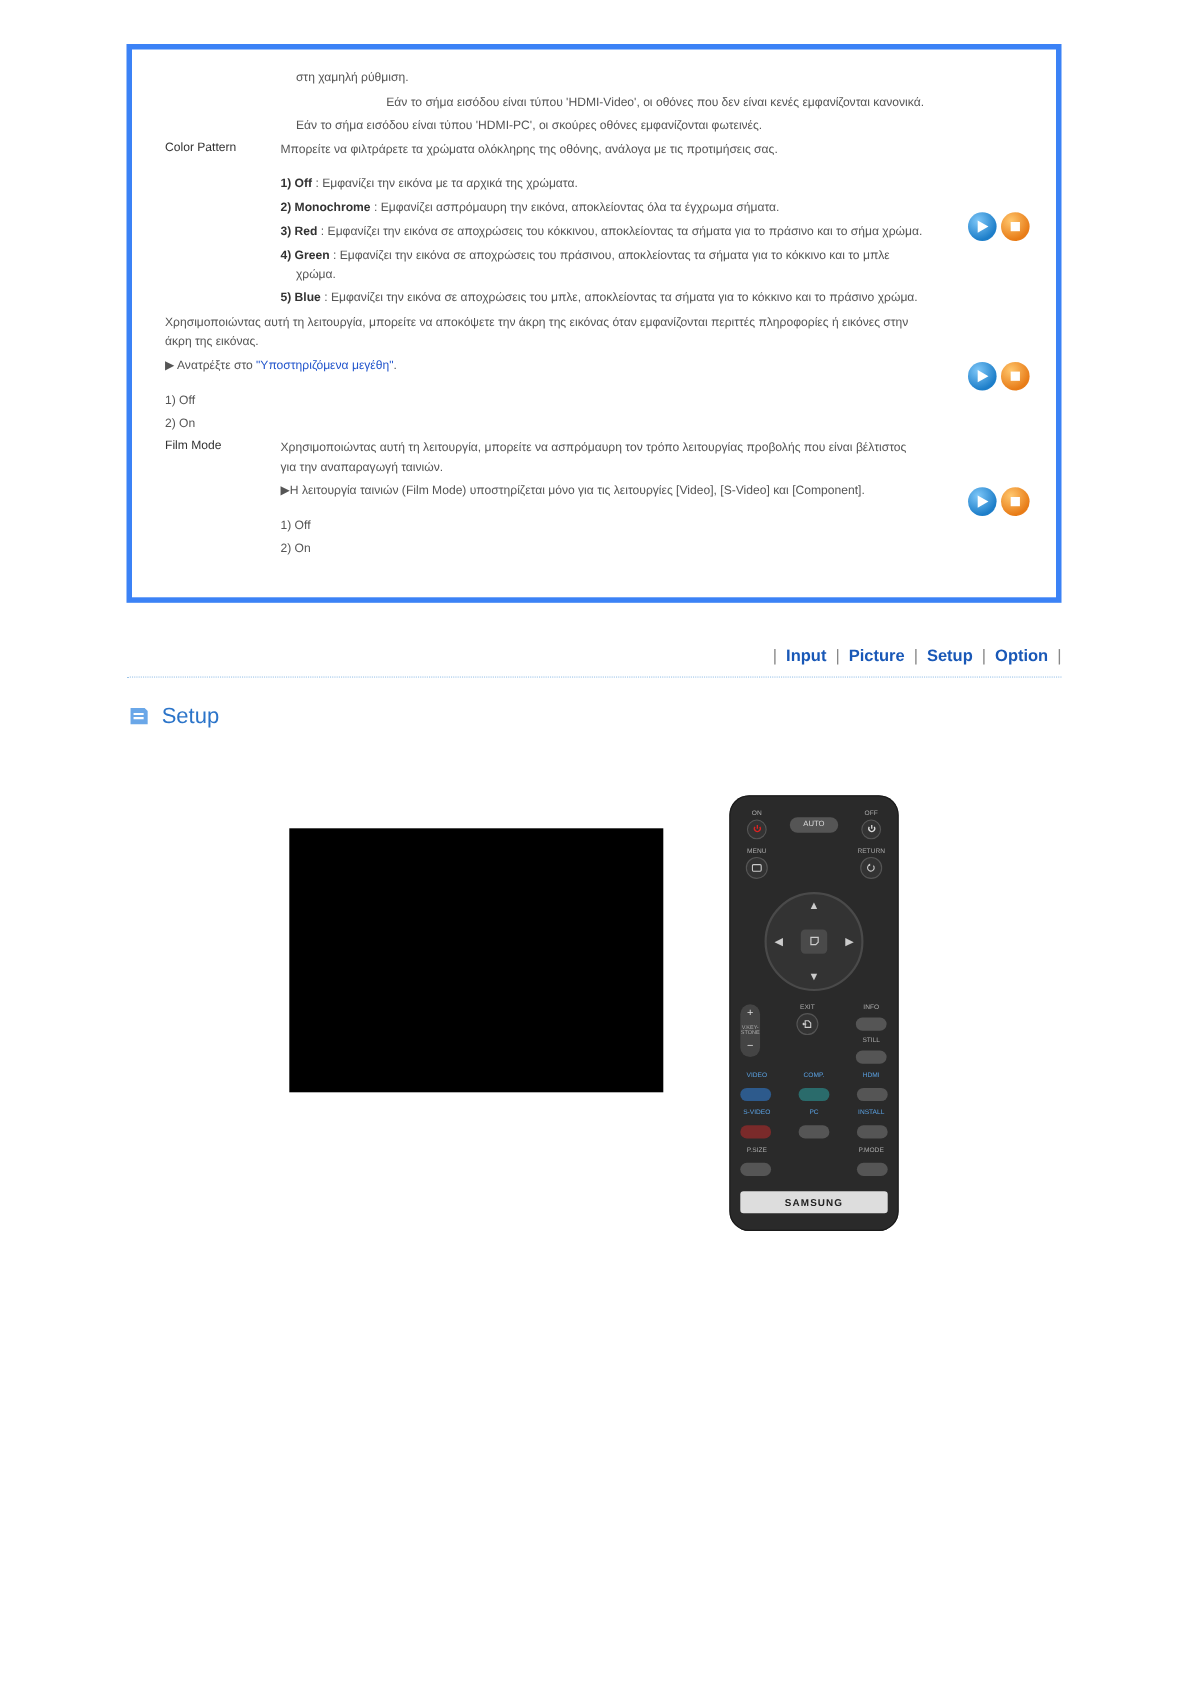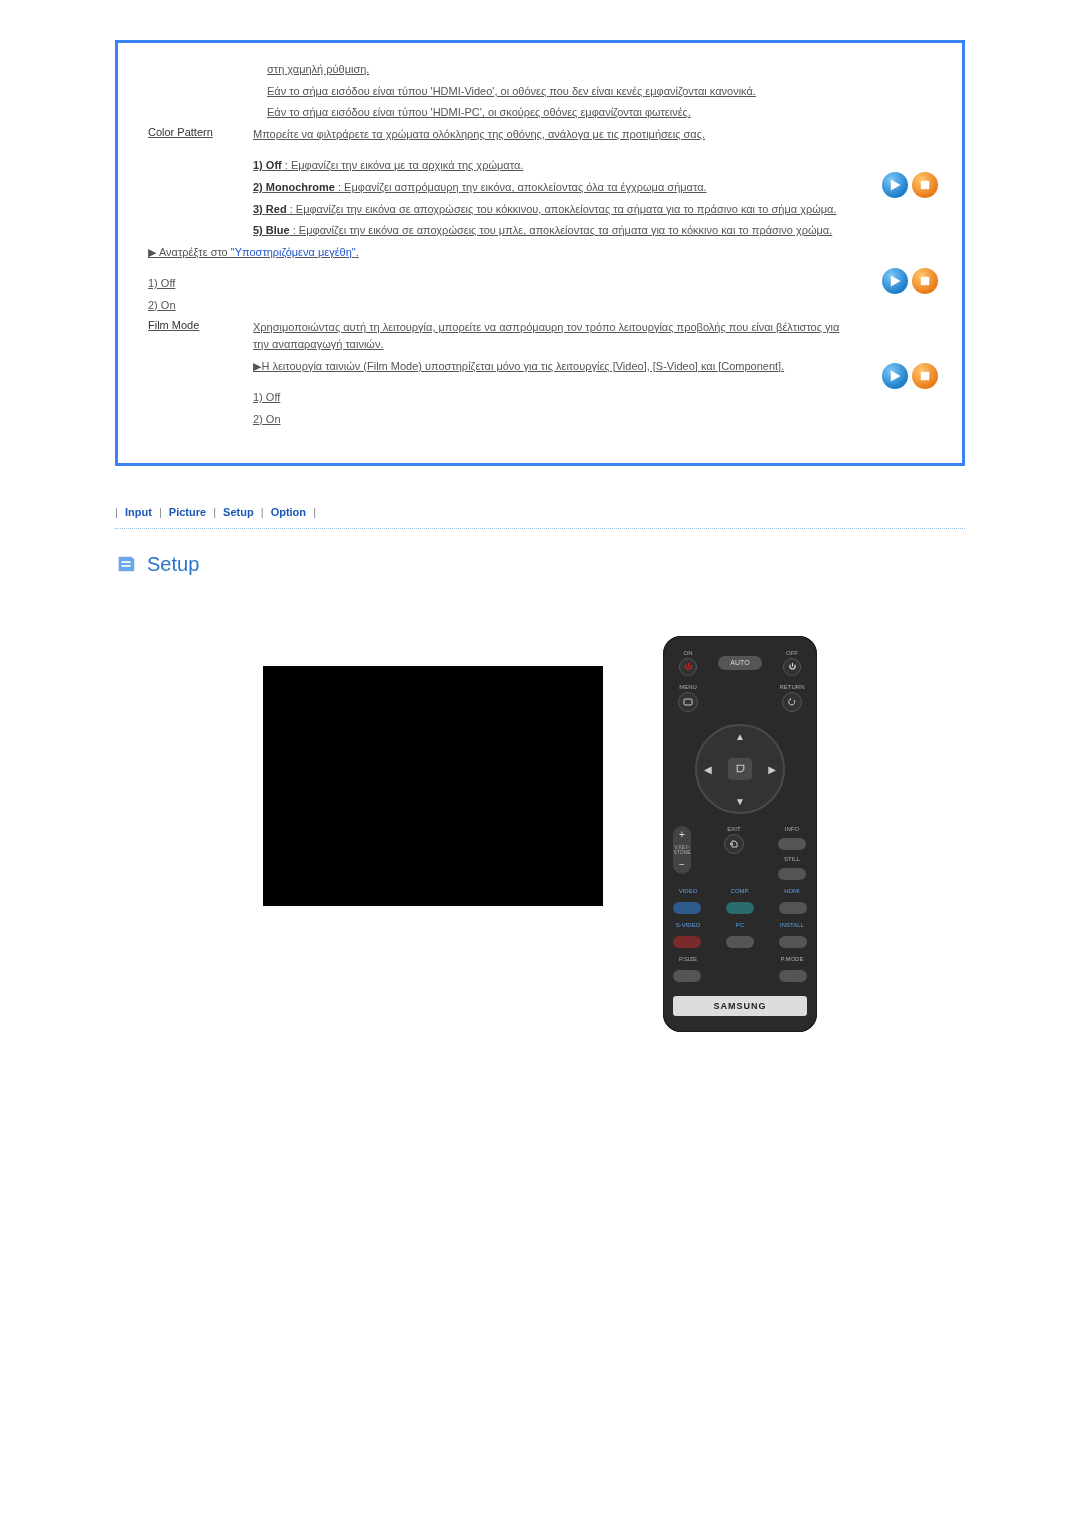--- a/index.html
+++ b/index.html
@@ -10,24 +10,23 @@
     font-size: 11px;
     color: #555;
     width: 1080px;
   }
   .page {
     width: 850px;
     margin: 0 auto;
     padding: 40px 0 60px 0;
   }
   .content-box {
-    border: 3px solid #3b82f6;
+    border: 5px solid #3b82f6;
     padding: 0 30px 30px 30px;
     position: relative;
-    text-decoration: underline;
   }
   .row {
     display: flex;
     position: relative;
   }
   .label-col {
     width: 105px;
     flex: 0 0 105px;
     color: #333;
     font-size: 11px;
@@ -67,23 +66,24 @@
     justify-content: center;
   }
   .circ.blue {
     background: radial-gradient(circle at 35% 30%, #7ec7f8, #1d7ec9 70%);
   }
   .circ.orange {
     background: radial-gradient(circle at 35% 30%, #ffc76e, #e87c17 70%);
   }
   .circ svg { width: 14px; height: 14px; fill: #fff; }
   .nav-links {
+    text-align: right;
     margin: 40px 0 10px 0;
     color: #888;
-    font-size: 11px;
+    font-size: 15px;
   }
   .nav-links span.lnk {
     color: #1958b7;
     font-weight: bold;
     padding: 0 4px;
   }
   .nav-links span.sep { color: #888; }
   .dotline {
     border: none;
     border-top: 1px dotted #9bc3e8;
@@ -222,52 +222,54 @@
 <body>
 
 <div class="page">
 
   <div class="content-box">
 
     <div class="row" style="margin-top:18px;">
       <div class="label-col"></div>
       <div class="desc-col">
         <p style="padding-left:14px;">στη χαμηλή ρύθμιση.</p>
-        <p style="padding-left:14px;">Εάν το σήμα εισόδου είναι τύπου 'HDMI-Video', οι οθόνες που δεν είναι κενές εμφανίζονται κανονικά.</p>
+        <p style="padding-left:14px;text-align:right;">Εάν το σήμα εισόδου είναι τύπου 'HDMI-Video', οι οθόνες που δεν είναι κενές εμφανίζονται κανονικά.</p>
         <p style="padding-left:14px;">Εάν το σήμα εισόδου είναι τύπου 'HDMI-PC', οι σκούρες οθόνες εμφανίζονται φωτεινές.</p>
       </div>
     </div>
 
     <div class="row">
       <div class="label-col">Color Pattern</div>
       <div class="desc-col">
         <p>Μπορείτε να φιλτράρετε τα χρώματα ολόκληρης της οθόνης, ανάλογα με τις προτιμήσεις σας.</p>
         <div class="list-block">
           <p><b style="color:#333;">1) Off</b><span> : Εμφανίζει την εικόνα με τα αρχικά της χρώματα.</span></p>
           <p><b style="color:#333;">2) Monochrome</b><span> : Εμφανίζει ασπρόμαυρη την εικόνα, αποκλείοντας όλα τα έγχρωμα σήματα.</span></p>
           <p><b style="color:#333;text-align:right;">3) Red</b><span> : Εμφανίζει την εικόνα σε αποχρώσεις του κόκκινου, αποκλείοντας τα σήματα για το πράσινο και το σήμα χρώμα.</span></p>
+          <p><b style="color:#333;">4) Green</b><span> : Εμφανίζει την εικόνα σε αποχρώσεις του πράσινου, αποκλείοντας τα σήματα για το κόκκινο και το μπλε χρώμα.</span></p>
           <p><b style="color:#333;">5) Blue</b><span> : Εμφανίζει την εικόνα σε αποχρώσεις του μπλε, αποκλείοντας τα σήματα για το κόκκινο και το πράσινο χρώμα.</span></p>
         </div>
       </div>
       <div class="blue-orange-icons">
         <span class="circ blue">
             <svg viewBox="0 0 10 10">
               <path d="M2 1 L9 5 L2 9 Z"></path>
             </svg>
           </span>
         <span class="circ orange">
             <svg viewBox="0 0 10 10">
               <rect x="2" y="2" width="6" height="6"></rect>
             </svg>
           </span>
       </div>
     </div>
 
     <div class="row">
       <div class="desc-col">
+        <p>Χρησιμοποιώντας αυτή τη λειτουργία, μπορείτε να αποκόψετε την άκρη της εικόνας όταν εμφανίζονται περιττές πληροφορίες ή εικόνες στην άκρη της εικόνας.</p>
         <p>
           <span>▶ Ανατρέξτε στο </span><span class="link">"Υποστηριζόμενα μεγέθη"</span><span>.</span>
         </p>
         <div class="list-block">
           <p>1) Off</p>
           <p>2) On</p>
         </div>
       </div>
       <div class="blue-orange-icons">
         <span class="circ blue">

